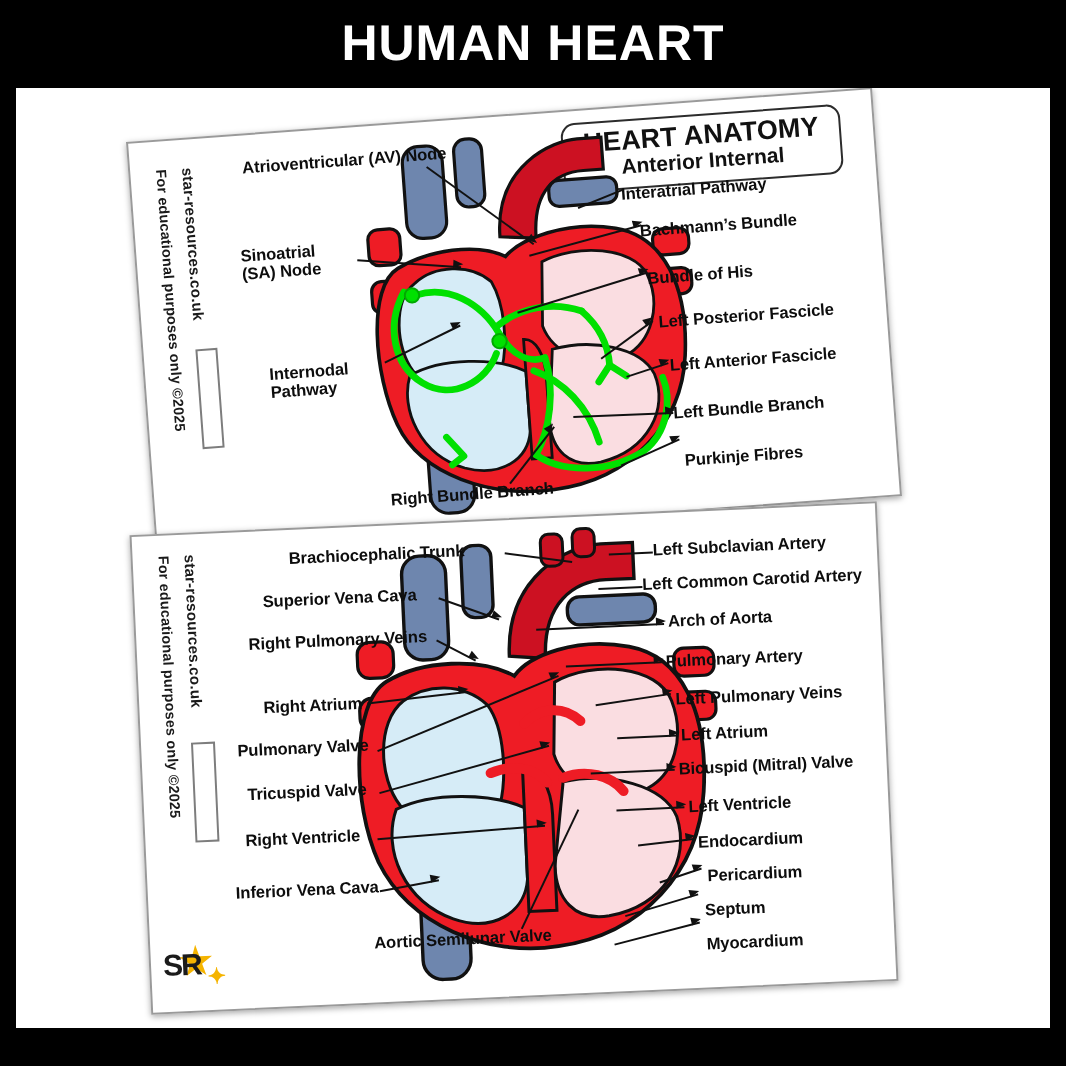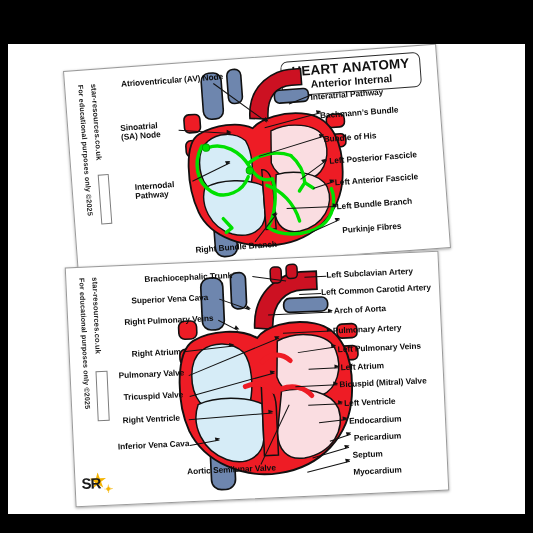--- a/index.html
+++ b/index.html
@@ -99,20 +99,23 @@
 
   
   .heart{position:absolute;}
   svg{display:block;overflow:visible;}
 </style>
 </head>
 <body>
 
 <div class="screen">
 
+  <div class="header">
+    <div class="header-title">HUMAN HEART</div>
+  </div>
 
   <div class="stage">
 
     <div class="card" id="card-top">
 
       <div class="title-plate">
         <div class="t1">HEART ANATOMY</div>
         <div class="t2">Anterior Internal</div>
       </div>
 

